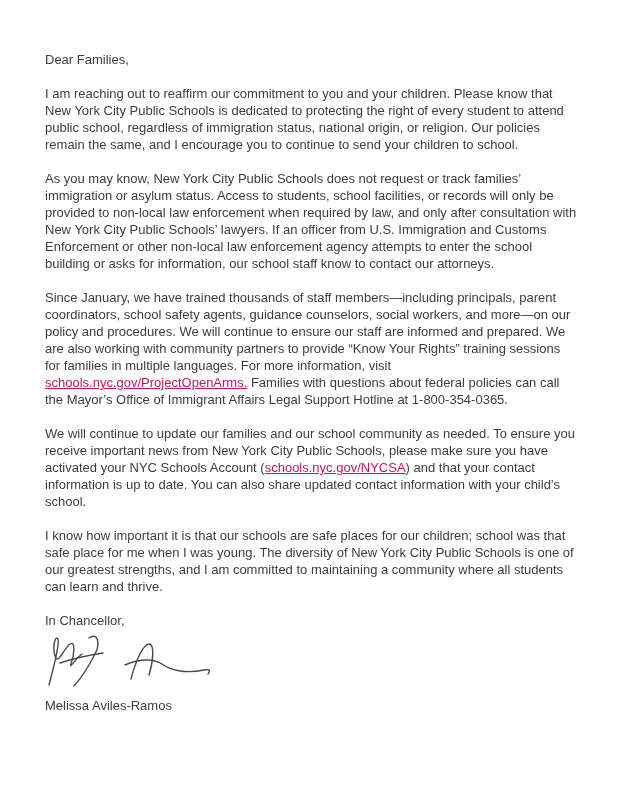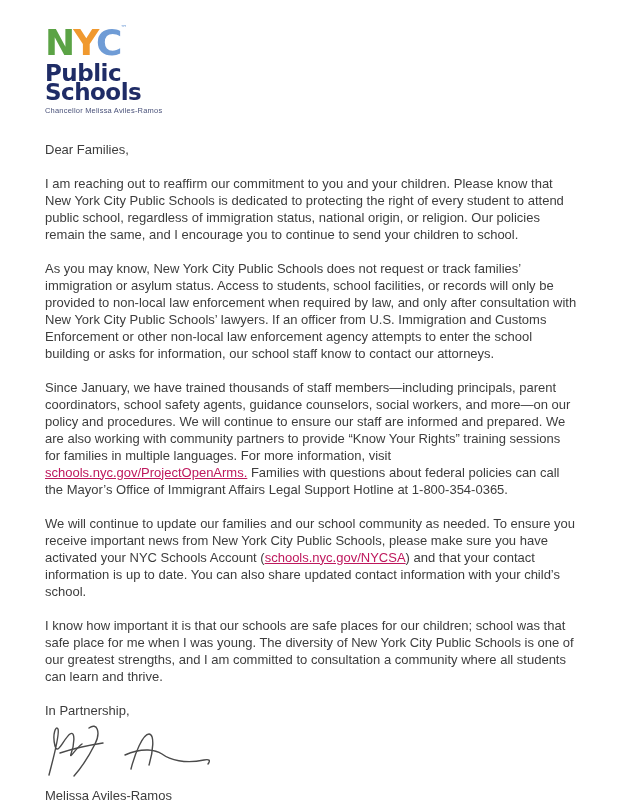--- a/index.html
+++ b/index.html
@@ -72,44 +72,36 @@
   .closing { margin-bottom: 4px !important; }
   .signature-svg { display: block; margin: 2px 0 6px -2px; }
   .signer-name, .signer-title { margin: 0 !important; line-height: 17px; }
 </style>
 </head>
 <body>
 
 <div class="page">
   <div class="content">
 
-    <div class="logo">
-      <div class="logo-nyc"><span class="logo-letter-n">N</span><span class="logo-letter-y">Y</span><span class="logo-letter-c">C</span><span class="logo-tm">™</span></div>
-      <div class="logo-name">
-        <div>Public</div>
-        <div>Schools</div>
-      </div>
-      <div class="logo-tagline">Chancellor Melissa Aviles-Ramos</div>
-    </div>
 
     <div class="letter-body">
 
       <p>Dear Families,</p>
 
       <p>I am reaching out to reaffirm our commitment to you and your children. Please know that New York City Public Schools is dedicated to protecting the right of every student to attend public school, regardless of immigration status, national origin, or religion. Our policies remain the same, and I encourage you to continue to send your children to school.</p>
 
       <p>As you may know, New York City Public Schools does not request or track families’ immigration or asylum status. Access to students, school facilities, or records will only be provided to non-local law enforcement when required by law, and only after consultation with New York City Public Schools’ lawyers. If an officer from U.S. Immigration and Customs Enforcement or other non-local law enforcement agency attempts to enter the school building or asks for information, our school staff know to contact our attorneys.</p>
 
       <p><span>Since January, we have trained thousands of staff members—including principals, parent coordinators, school safety agents, guidance counselors, social workers, and more—on our policy and procedures. We will continue to ensure our staff are informed and prepared. We are also working with community partners to provide “Know Your Rights” training sessions for families in multiple languages. For more information, visit </span><a class="link">schools.nyc.gov/ProjectOpenArms.</a><span> Families with questions about federal policies can call the Mayor’s Office of Immigrant Affairs Legal Support Hotline at 1-800-354-0365.</span></p>
 
       <p><span>We will continue to update our families and our school community as needed. To ensure you receive important news from New York City Public Schools, please make sure you have activated your NYC Schools Account (</span><a class="link">schools.nyc.gov/NYCSA</a><span>) and that your contact information is up to date. You can also share updated contact information with your child’s school.</span></p>
 
-      <p>I know how important it is that our schools are safe places for our children; school was that safe place for me when I was young. The diversity of New York City Public Schools is one of our greatest strengths, and I am committed to consultation a community where all students can learn and thrive.</p>
+      <p>I know how important it is that our schools are safe places for our children; school was that safe place for me when I was young. The diversity of New York City Public Schools is one of our greatest strengths, and I am committed to maintaining a community where all students can learn and thrive.</p>
 
-      <p class="closing">In Partnership,</p>
+      <p class="closing">In Chancellor,</p>
 
       <svg class="signature-svg" width="175" height="58" viewBox="0 0 175 58" fill="none" xmlns="http://www.w3.org/2000/svg">
         <g stroke="#4a4a4a" stroke-width="1.4" fill="none" stroke-linecap="round">
           <path d="M6,52 C10,36 17,12 15,6 C13,2 9,11 12,23 C15,33 21,15 27,11 C33,7 31,23 28,31 C26,37 33,25 39,21"></path>
           <path d="M46,5 C54,-1 58,9 52,21 C46,33 39,44 31,53"></path>
           <path d="M17,30 C32,25 47,22 60,20"></path>
           <path d="M88,46 C92,30 100,11 106,11 C112,11 110,29 106,42"></path>
           <path d="M82,32 C100,24 113,27 119,31 C127,37 142,41 161,37 C166,36 168,37 165,41"></path>
         </g>
       </svg>

